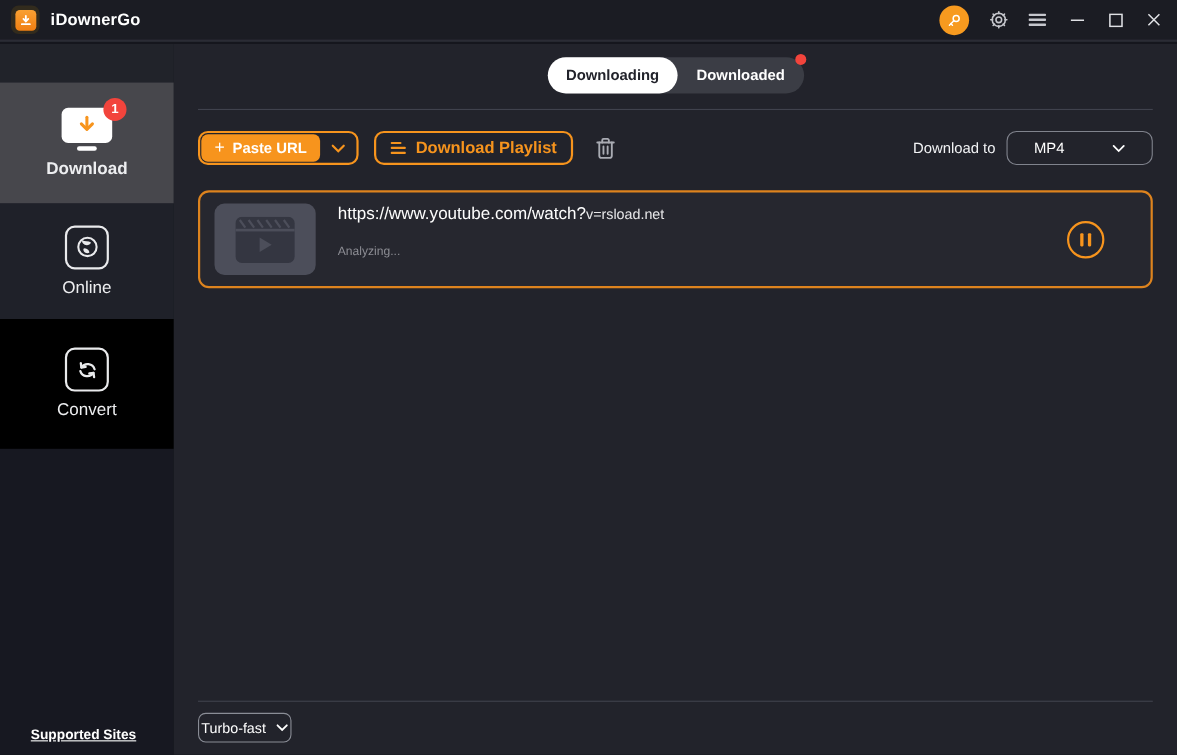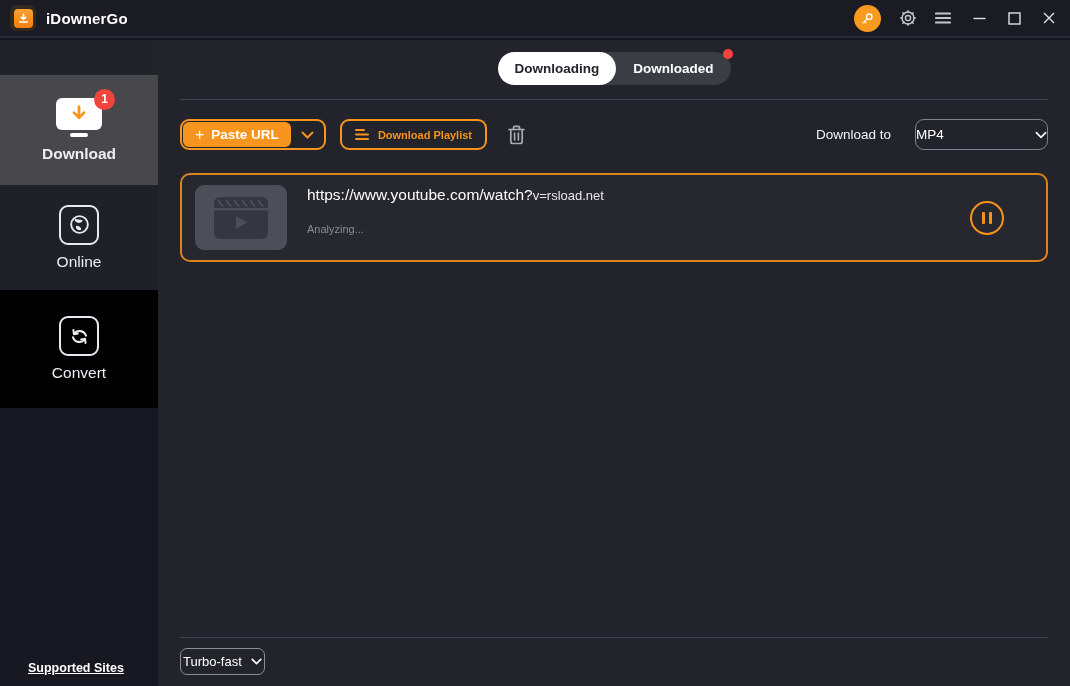--- a/index.html
+++ b/index.html
@@ -59,26 +59,26 @@
 
   .toolbar { display:flex; align-items:center; margin:19px 22px 0; height:31px; }
   .paste-split { display:inline-flex; align-items:stretch; border:2px solid #f7941d; border-radius:9px;
                  height:31px; background:#22232b; cursor:pointer; }
   .paste-main { background:#f7941d; border-radius:6px; margin:1px; display:flex; align-items:center;
                 padding:0 12px; color:#fff; font-size:13.5px; font-weight:600; gap:7px; }
   .paste-plus { font-size:16px; font-weight:400; line-height:1; }
   .paste-caret { width:32px; display:flex; align-items:center; justify-content:center; }
   .playlist-btn { margin-left:14px; border:2px solid #f7941d; border-radius:9px; height:31px;
                   display:flex; align-items:center; padding:0 13px; gap:8px; color:#f7941d;
-                  font-size:11px; font-weight:600; cursor:pointer; background:transparent; font-family:inherit; }
+                  font-size:15px; font-weight:600; cursor:pointer; background:transparent; font-family:inherit; }
   .trash { margin-left:19px; display:flex; align-items:center; cursor:pointer; }
-  .tb-right-group { margin-left:auto; display:flex; align-items:center; gap:24px; }
+  .tb-right-group { margin-left:auto; display:flex; align-items:center; gap:10px; }
   .dl-to-label { color:#f2f3f5; font-size:13.5px; }
   .select-box { width:133px; height:31px; border:1.5px solid #80838d; border-radius:9px;
-                display:flex; align-items:center; padding:0 0; color:#fff; font-size:13.5px; cursor:pointer; }
+                display:flex; align-items:center; padding:0 24px; color:#fff; font-size:13.5px; cursor:pointer; }
   .select-box .chev { margin-left:auto; }
 
   .dl-item { margin:23px 22px 0 22px; height:89px; border:2px solid #dd831e; border-radius:10px;
              background:#26272f; display:flex; align-items:center; }
   .thumb { width:92px; height:65px; background:#4c4e5a; border-radius:9px; margin-left:13px;
            display:flex; align-items:center; justify-content:center; flex-shrink:0; }
   .dl-text { margin-left:20px; align-self:flex-start; padding-top:11px; }
   .dl-url { color:#fdfdfd; font-size:15.5px; }
   .dl-url-tail { font-size:13px; color:#e8e8ea; }
   .dl-status { margin-top:19px; color:#8d8e95; font-size:11px; }

